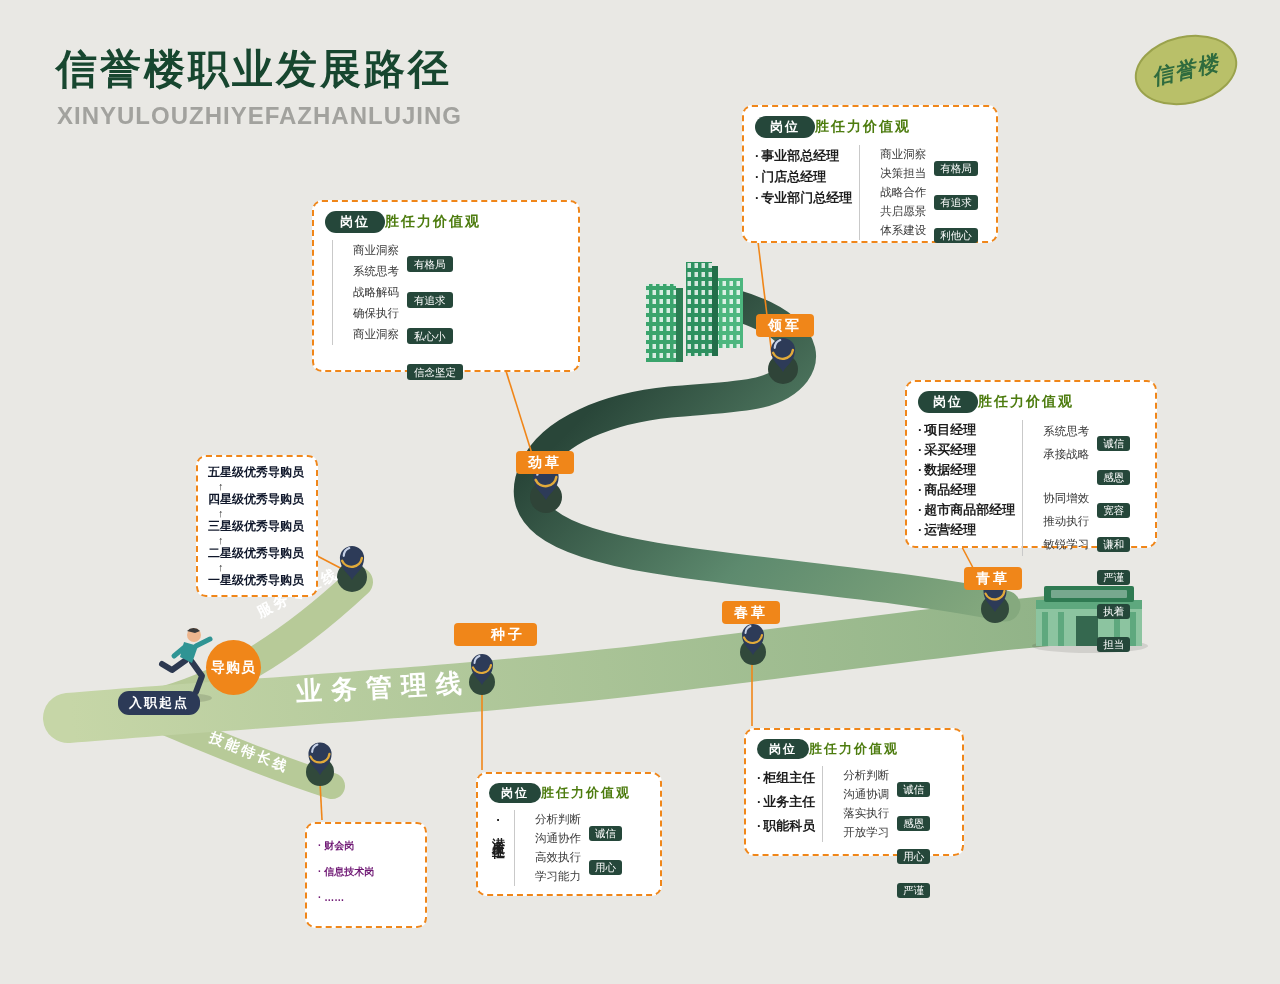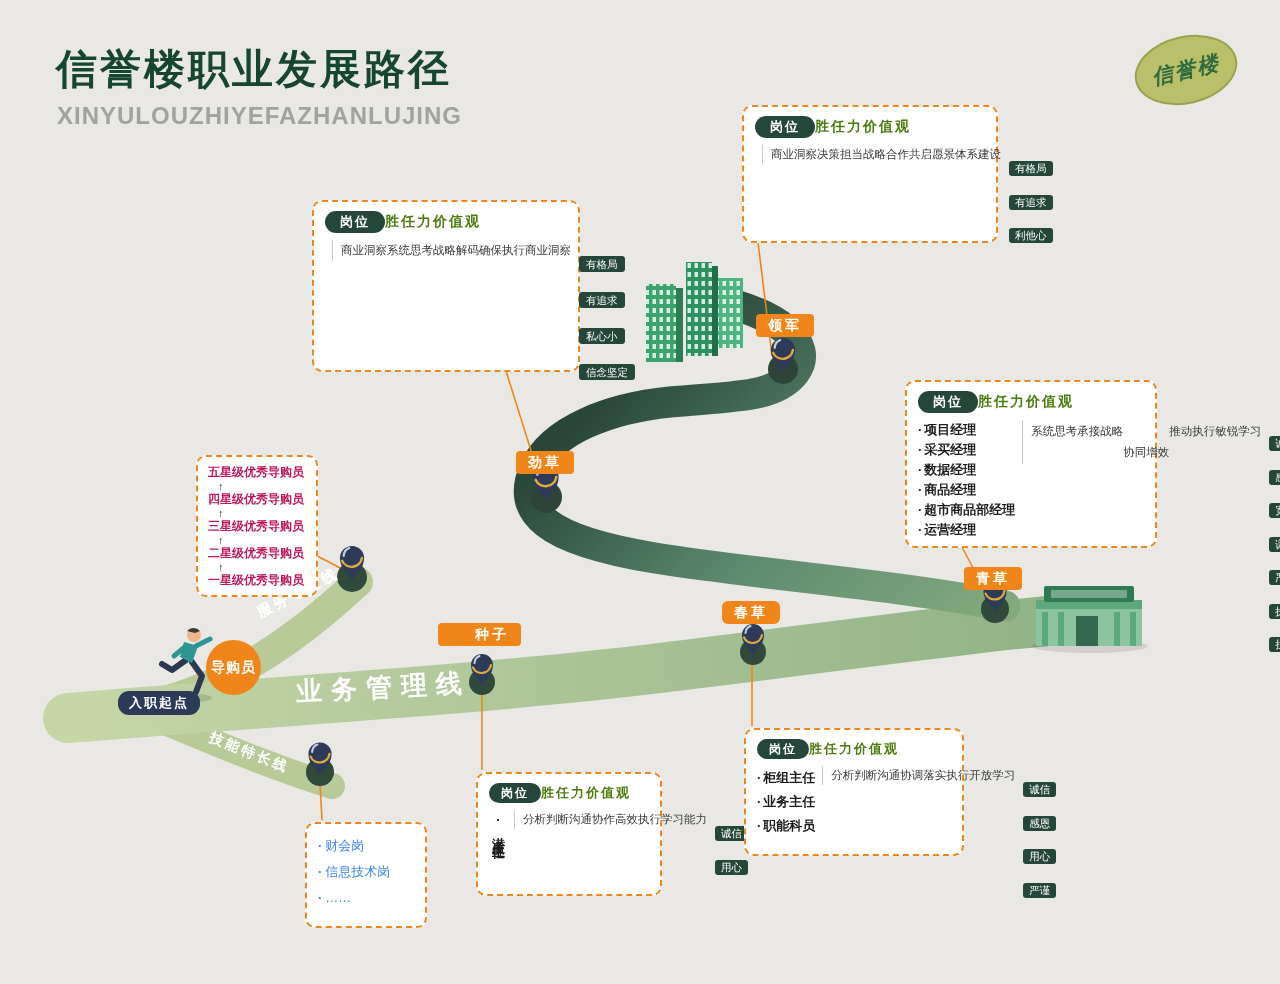--- a/index.html
+++ b/index.html
@@ -34,36 +34,36 @@
   .pill{
     background:#25473a;color:#fff;border-radius:12px;font-size:13px;font-weight:800;
     padding:2px 15px;letter-spacing:2px;white-space:nowrap;
   }
   .hdr{color:#4d7c0f;font-weight:800;font-size:14px;letter-spacing:2px;white-space:nowrap;}
   .co-body{display:flex;align-items:flex-start;}
   .pos-col{display:flex;flex-direction:column;}
   .pos{font-size:13px;font-weight:800;color:#1d1d1d;line-height:21px;white-space:nowrap;}
   .pos::before{content:"·";margin-right:2px;font-weight:900;}
   .comp-col{
-    display:flex;border-left:1px solid #c9c9c9;
-    margin-left:7px;padding-left:8px;
+    display:flex;flex-direction:column;border-left:1px solid #c9c9c9;
+    margin-left:7px;padding-left:20px;
   }
   .comp{font-size:11.5px;color:#3a3a3a;line-height:21px;white-space:nowrap;}
   .val-col{display:flex;flex-direction:column;margin-left:8px;align-items:flex-start;}
   .tag{
     background:#25473a;color:#fff;font-size:10.5px;border-radius:3px;
     padding:1.5px 7px;margin-bottom:4px;white-space:nowrap;line-height:13px;margin-top:16px;
   }
   .tight .comp{line-height:19px;}
   .tight .tag{margin-bottom:2.5px;padding:1px 6px;}
   
-  .star-item{font-size:12px;font-weight:800;color:#be185d;line-height:15px;white-space:nowrap;}
+  .star-item{font-size:12px;font-weight:800;color:#0f172a;line-height:15px;white-space:nowrap;}
   .star-arrow{font-size:11px;font-weight:800;color:#333;line-height:12px;padding-left:10px;}
   
-  .job{font-size:13px;font-weight:400;color:#3b82f6;line-height:26px;white-space:nowrap;}
+  .job{font-size:10px;font-weight:700;color:#701a75;line-height:26px;white-space:nowrap;}
   .job::before{content:"·";margin-right:3px;font-weight:900;}
   
   .v-pos{
     writing-mode:vertical-lr;text-orientation:upright;font-size:13px;font-weight:800;
     color:#1d1d1d;letter-spacing:3px;margin-top:2px;
   }
   .v-pos::before{content:"·";letter-spacing:0;}
   
   .stage-label{
     position:absolute;background:#f08619;color:#fff;font-weight:800;font-size:14px;
@@ -207,22 +207,22 @@
   <div class="logo">
     <span>信誉楼</span>
   </div>
 
   <div class="line-label lbl-service">服务专业线</div>
   <div class="line-label lbl-business">业务管理线</div>
   <div class="line-label lbl-skill">技能特长线</div>
 
   <div class="start-label" style="left:118px;top:691px;">入职起点</div>
   <div class="guide-circle" style="left:206px;top:640px;">导购员</div>
-  <div class="stage-label" style="left:438px;top:623px;padding-left:37px;">种子</div>
-  <div class="stage-label" style="left:722px;top:601px;border-radius:6px;">春草</div>
+  <div class="stage-label" style="left:454px;top:623px;padding-left:37px;">种子</div>
+  <div class="stage-label" style="left:722px;top:601px;">春草</div>
   <div class="stage-label" style="left:964px;top:567px;">青草</div>
   <div class="stage-label" style="left:516px;top:451px;">劲草</div>
   <div class="stage-label" style="left:756px;top:314px;">领军</div>
 
   <div class="callout" style="left:312px;top:200px;width:268px;height:172px;">
     <div class="co-head">
       <span class="pill">岗位</span>
       <span class="hdr">胜任力</span>
       <span class="hdr">价值观</span>
     </div>
@@ -243,20 +243,25 @@
     </div>
   </div>
 
   <div class="callout" style="left:742px;top:105px;width:256px;height:138px;">
     <div class="co-head">
       <span class="pill">岗位</span>
       <span class="hdr">胜任力</span>
       <span class="hdr">价值观</span>
     </div>
     <div class="co-body tight">
+      <div class="pos-col">
+        <div class="pos">事业部总经理</div>
+        <div class="pos">门店总经理</div>
+        <div class="pos">专业部门总经理</div>
+      </div>
       <div class="comp-col">
         <div class="comp">商业洞察</div>
         <div class="comp">决策担当</div>
         <div class="comp">战略合作</div>
         <div class="comp">共启愿景</div>
         <div class="comp">体系建设</div>
       </div>
       <div class="val-col">
         <span class="tag">有格局</span>
         <span class="tag">有追求</span>

